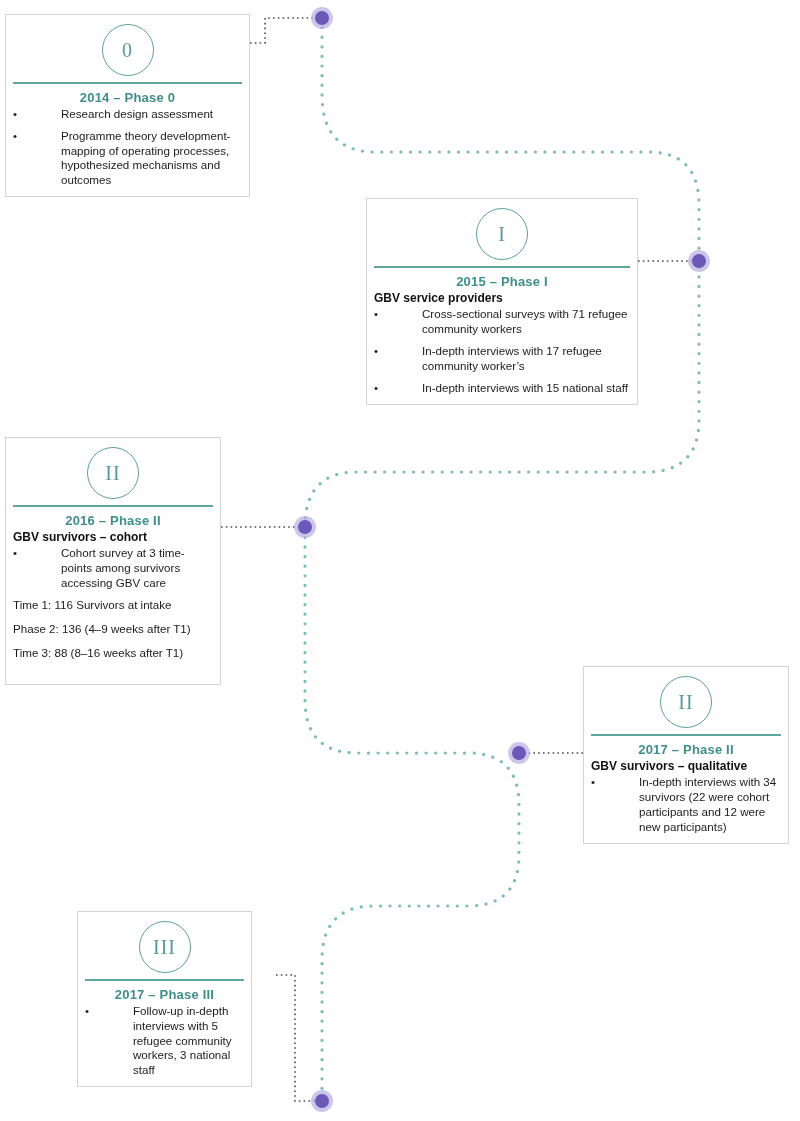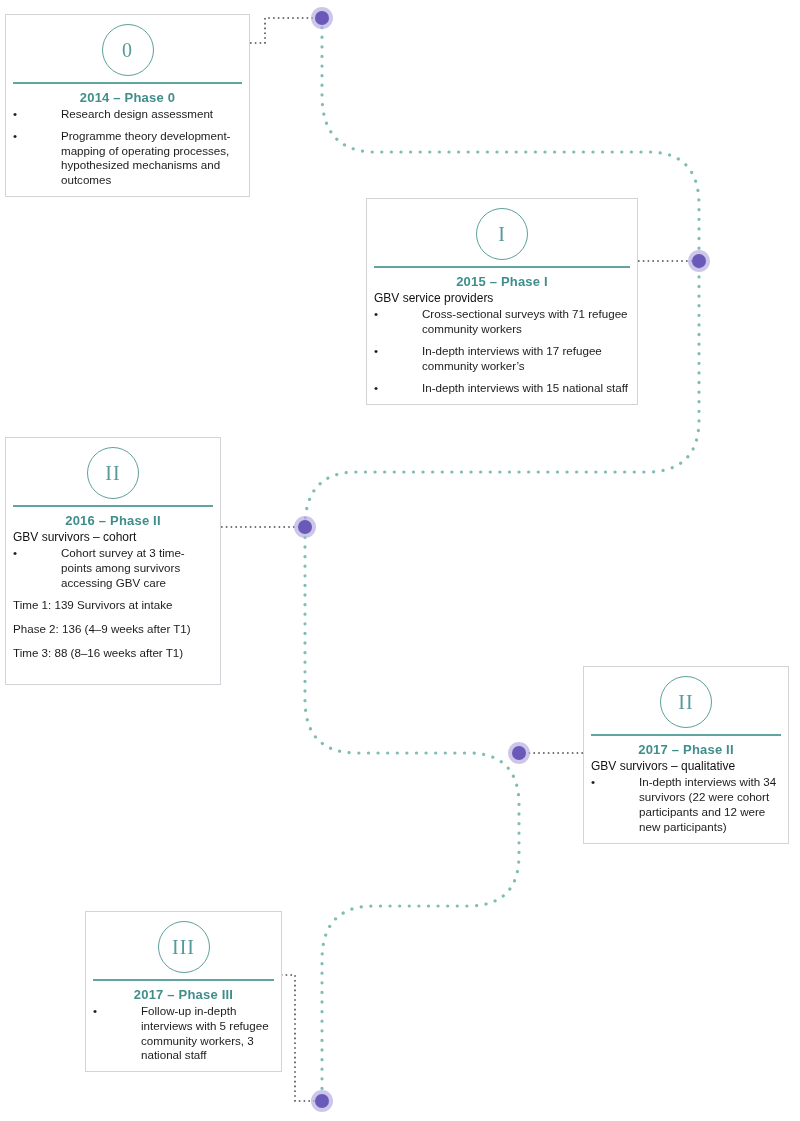--- a/index.html
+++ b/index.html
@@ -65,21 +65,21 @@
     padding: 6px 4px 2px 4px;
     letter-spacing: 0.2px;
   }
   .body {
     padding: 0 7px 8px 7px;
     color: #1b1b1b;
     font-size: 11.6px;
     line-height: 1.28;
   }
   .subhead {
-    font-weight: normal;
+    font-weight: bold;
     font-size: 12px;
     margin: 0 0 1px 0;
     color: #111111;
   }
   .bullet {
     display: flex;
     margin: 0 0 7px 0;
   }
   .bullet:last-child { margin-bottom: 0; }
   .bullet .dot {
@@ -183,21 +183,21 @@
     </div>
     <div class="divider"></div>
     <div class="phase-title">2016 – Phase II</div>
     <div class="body">
       <div class="subhead">GBV survivors – cohort</div>
       <div class="bullet">
         <span class="dot">•</span>
         <span class="txt">Cohort survey at 3 time-points among survivors accessing GBV care</span>
       </div>
       <div class="kv">
-        <b>Time 1:</b><span> 139 Survivors at intake</span>
+        <b>Time 1:</b><span> 116 Survivors at intake</span>
       </div>
       <div class="kv">
         <b>Phase 2:</b><span> 136 (4–9 weeks after T1)</span>
       </div>
       <div class="kv">
         <b>Time 3:</b><span> 88 (8–16 weeks after T1)</span>
       </div>
     </div>
   </div>
 
@@ -209,21 +209,21 @@
     <div class="phase-title">2017 – Phase II</div>
     <div class="body">
       <div class="subhead">GBV survivors – qualitative</div>
       <div class="bullet">
         <span class="dot">•</span>
         <span class="txt">In-depth interviews with 34 survivors (22 were cohort participants and 12 were new participants)</span>
       </div>
     </div>
   </div>
 
-  <div class="phase-box" style="left:85px; top:911px; width:197px;">
+  <div class="phase-box" style="left:77px; top:911px; width:175px;">
     <div class="circle-wrap">
       <div class="phase-circle">III</div>
     </div>
     <div class="divider"></div>
     <div class="phase-title">2017 – Phase III</div>
     <div class="body">
       <div class="bullet">
         <span class="dot">•</span>
         <span class="txt">Follow-up in-depth interviews with 5 refugee community workers, 3 national staff</span>
       </div>

